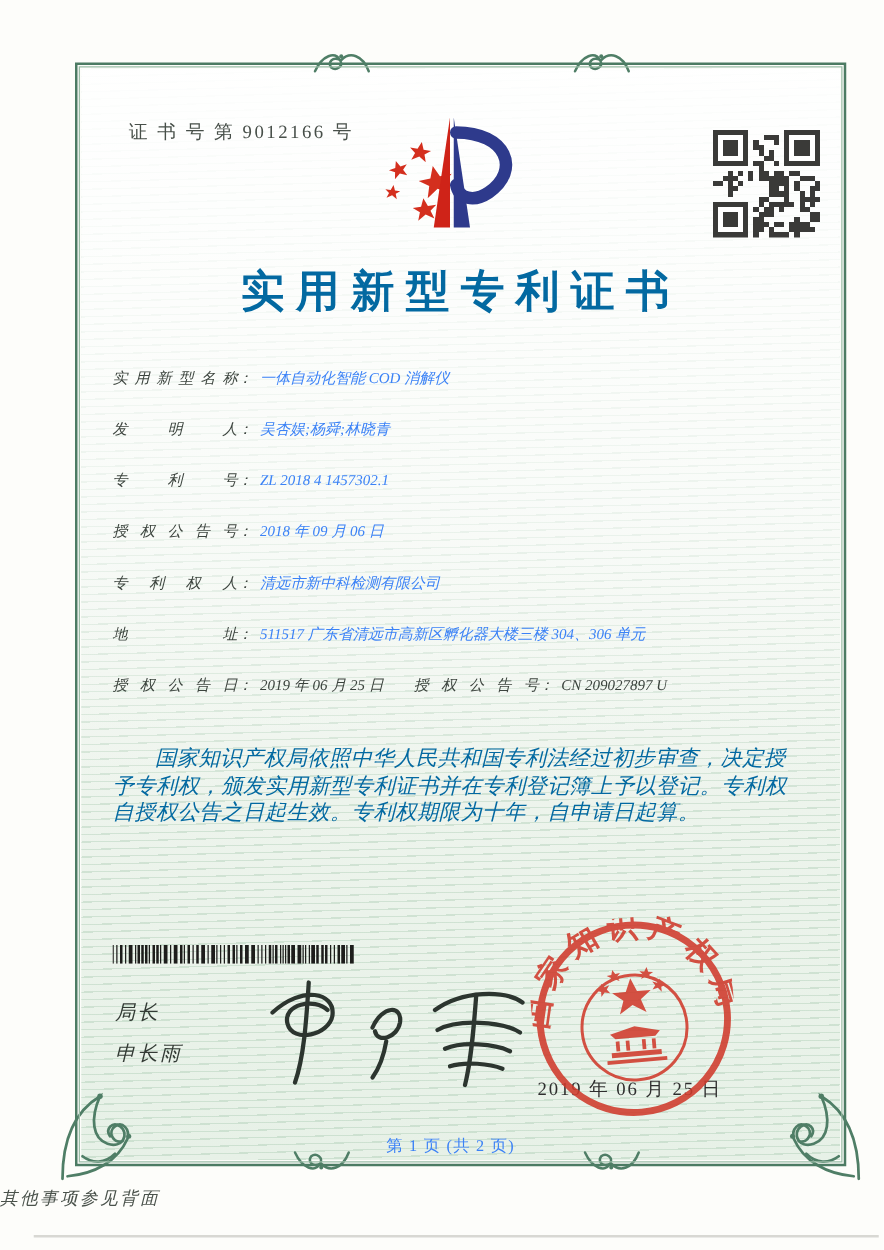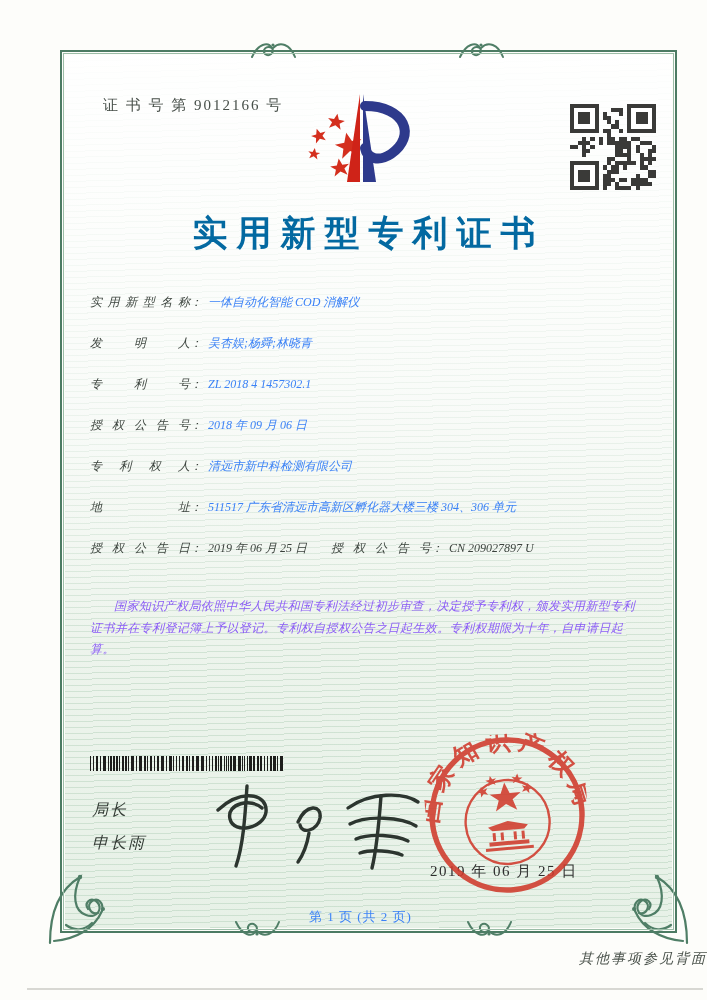--- a/index.html
+++ b/index.html
@@ -62,21 +62,21 @@
     text-align:justify; text-align-last:justify; color:#3c443e;
   }
   .fcolon { flex:none; margin-right:6px; }
   .fvalue { flex:1; max-width:456px; color:#3b82f6; }
   .grant-pair-right { margin-left:24px; display:flex;align-items:center; }
 
   
   .paras { position:absolute; left:28px; right:30px; top:542px; }
   .paras p {
     margin:2px 0 0 0; text-indent:2em; font-style:italic;
-    font-size:12px; line-height:21.5px; letter-spacing:.4px; color:#8b5cf6;
+    font-size:17px; line-height:21.5px; letter-spacing:.4px; color:#0369a1;
   }
 
   
   .barcode { position:absolute; left:28px; top:704px; width:196px; height:15px; }
   .barcode svg { width:100%; height:100%; }
   .sig-block { position:absolute; left:30px; top:748px; font-size:16px; color:#333b35;font-style:italic; }
   .sig-block div { margin-bottom:12px; letter-spacing:2px; }
   .signature { position:absolute; left:128px; top:726px; width:256px; height:94px; }
   .seal-date {
     position:absolute; left:368px; top:810px; z-index:1;
@@ -84,21 +84,21 @@
   }
   .seal {
     position:absolute; left:364px; top:682px; width:162px; height:162px;
     z-index:2; transform:rotate(-5deg); opacity:.88;
   }
   .page-indicator {
     position:absolute; left:0; right:16px; bottom:5px; text-align:center;
     font-size:13px; letter-spacing:1px; color:#3b82f6;margin-top:36px;
   }
   .back-note {
-    position:absolute; left:0; right:0; top:950px; text-align:right;
+    position:absolute; left:0; right:0; top:950px; text-align:left;
     font-size:14px; font-style:italic; letter-spacing:2px; color:#4a524b;
   }
   .hidden-defs { position:absolute; width:0; height:0; overflow:hidden; }
 </style>
 </head>
 <body>
 
 <svg class="hidden-defs" aria-hidden="true">
   <defs>
     <polygon id="star" points="0,-10 2.9,-3.1 10,-3.1 4.5,1.2 6.9,8.1 0,3.8 -6.9,8.1 -4.5,1.2 -10,-3.1 -2.9,-3.1"></polygon>

